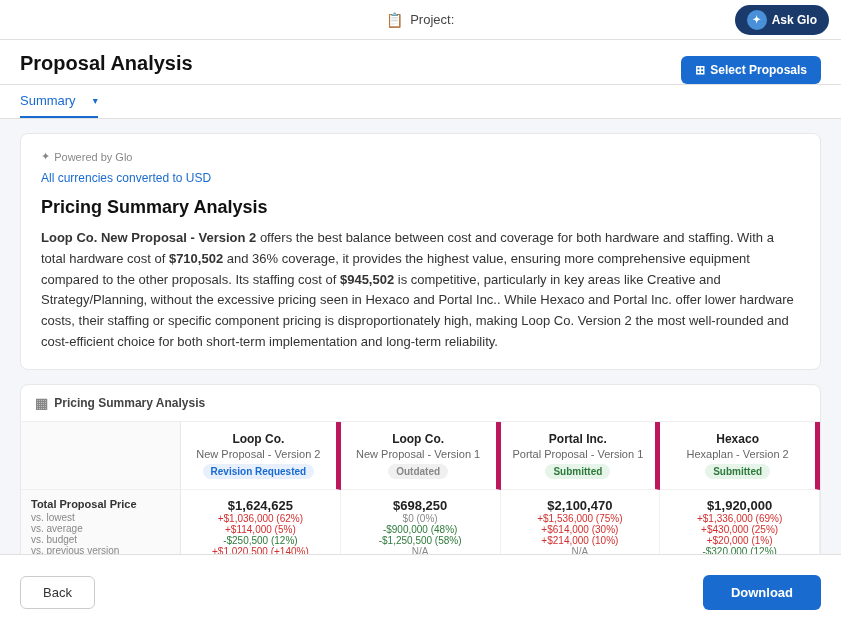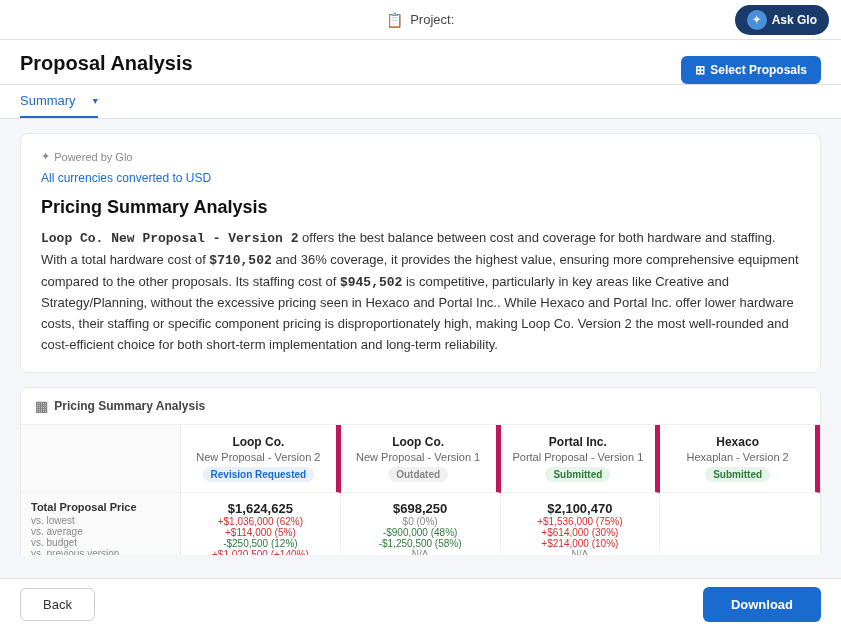--- a/index.html
+++ b/index.html
@@ -139,21 +139,20 @@
       margin-bottom: 10px;
       color: #111;
     }
     .ai-body {
       font-size: 13px;
       line-height: 1.6;
       color: #333;
     }
     .ai-body strong {
       font-weight: 600;
-      font-family: Liberation Mono, monospace;
     }
 
     .pricing-table-card {
       background: white;
       border-radius: 8px;
       border: 1px solid #e8e8e8;
       margin-bottom: 14px;
       overflow: hidden;
     }
     .pricing-table-header {
@@ -247,21 +246,21 @@
     }
     .red { color: #d32f2f; }
     .green { color: #2d7a3a; }
     .gray { color: #888; }
 
     .bottom-bar {
       position: fixed;
       bottom: 0;
       left: 0;
       right: 0;
-      height: 52px;
+      height: 76px;
       background: white;
       border-top: 1px solid #e0e0e0;
       display: flex;
       align-items: center;
       justify-content: space-between;
       padding: 0 20px;
     }
     .back-btn {
       border: 1.5px solid #ccc;
       background: white;
@@ -357,20 +356,21 @@
           <span class="sub-labels">
             <span class="sub-label-item">vs. lowest</span>
             <span class="sub-label-item">vs. average</span>
             <span class="sub-label-item">vs. budget</span>
             <span class="sub-label-item">vs. previous version</span>
           </span>
         </div>
         <div class="cell"><span class="cell-main">$1,624,625</span><span class="sub-val red">+$1,036,000 (62%)</span><span class="sub-val red">+$114,000 (5%)</span><span class="sub-val green">-$250,500 (12%)</span><span class="sub-val red">+$1,020,500 (+140%)</span></div>
         <div class="cell"><span class="cell-main">$698,250</span><span class="sub-val gray">$0 (0%)</span><span class="sub-val green">-$900,000 (48%)</span><span class="sub-val green">-$1,250,500 (58%)</span><span class="sub-val gray">N/A</span></div>
         <div class="cell"><span class="cell-main">$2,100,470</span><span class="sub-val red">+$1,536,000 (75%)</span><span class="sub-val red">+$614,000 (30%)</span><span class="sub-val red">+$214,000 (10%)</span><span class="sub-val gray">N/A</span></div>
+        <div class="cell"><span class="cell-main">$1,920,000</span><span class="sub-val red">+$1,336,000 (69%)</span><span class="sub-val red">+$430,000 (25%)</span><span class="sub-val red">+$20,000 (1%)</span><span class="sub-val green">-$320,000 (12%)</span></div>
       </div>
   </div>
 
 </div>
 
 <div class="bottom-bar">
   <button class="back-btn">Back</button>
   <button class="download-btn">Download</button>
 </div>
 

